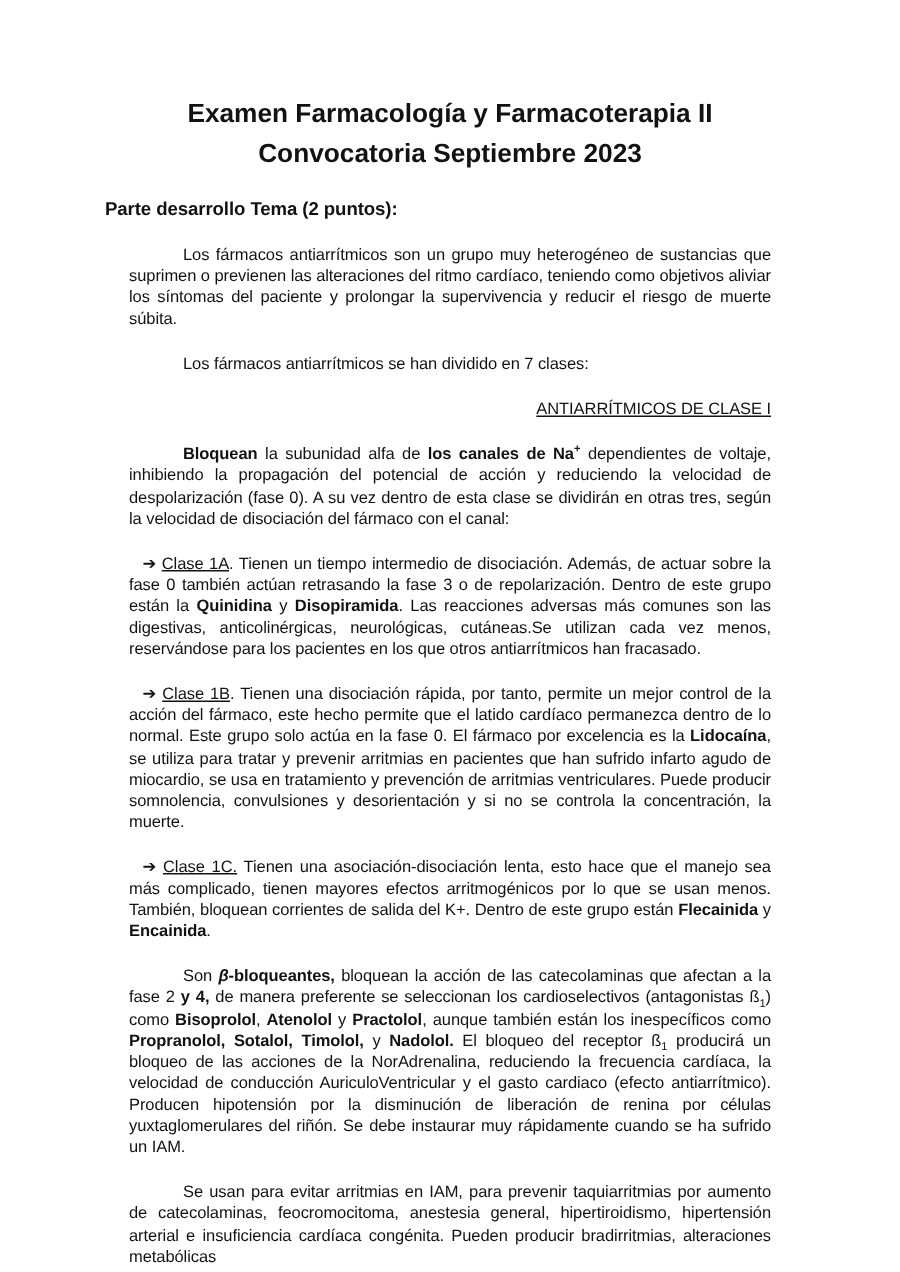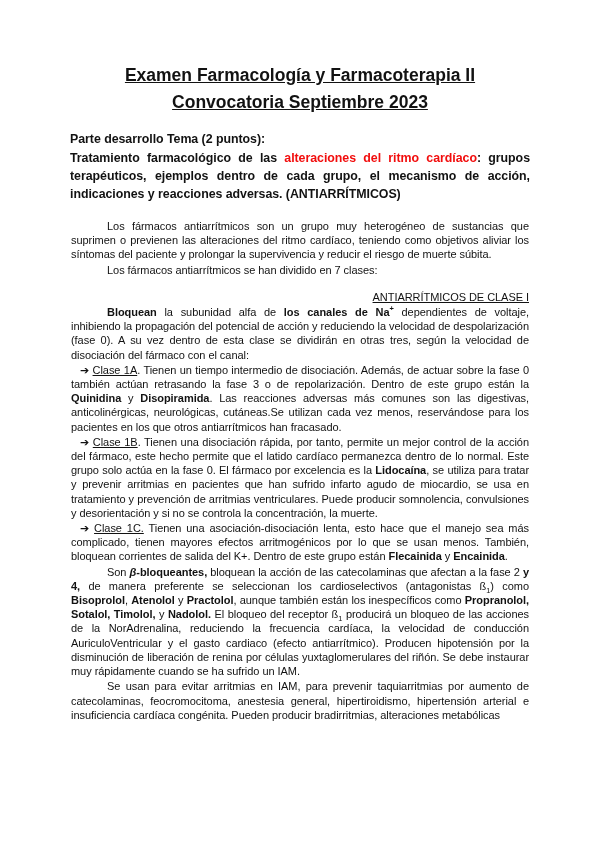--- a/index.html
+++ b/index.html
@@ -13,28 +13,27 @@
     overflow:hidden;
     font-family:"Liberation Sans", sans-serif;
     color:#121212;
   }
   .title{
     text-align:center;
     font-weight:bold;
     font-size:17.5px;
     line-height:27px;
     margin:0 0 16px 0;
-    text-decoration:underline;
   }
   .block{
     font-size:11px;
     line-height:14.2px;
     text-align:justify;
     letter-spacing:-0.05px;
-    margin:1px;
+    margin:16px;
   }
   .label{
     font-weight:bold;
     font-size:12.4px;
     line-height:15px;
     text-align:left;
     margin:0 0 2px 0;
   }
   .topic{
     font-weight:bold;
@@ -58,21 +57,20 @@
 </head>
 <body>
 
 <div class="page">
   <div class="title">
     <div>Examen Farmacología y Farmacoterapia II</div>
     <div>Convocatoria Septiembre 2023</div>
   </div>
   <div>
       <div class="block label"><span class="b">Parte desarrollo Tema (2 puntos):</span></div>
-      <div class="block topic"><span class="b">Tratamiento farmacológico de las </span><span class="b red">alteraciones del ritmo cardíaco</span><span class="b">: grupos terapéuticos, ejemplos dentro de cada grupo, el mecanismo de acción, indicaciones y reacciones adversas. (ANTIARRÍTMICOS)</span></div>
       <div class="block indent"><span>Los fármacos antiarrítmicos son un grupo muy heterogéneo de sustancias que suprimen o previenen las alteraciones del ritmo cardíaco, teniendo como objetivos aliviar los síntomas del paciente y prolongar la supervivencia y reducir el riesgo de muerte súbita.</span></div>
       <div class="block indent"><span>Los fármacos antiarrítmicos se han dividido en 7 clases:</span></div>
       <div class="block heading"><span class="u">ANTIARRÍTMICOS DE CLASE I</span></div>
       <div class="block indent"><span class="b">Bloquean</span><span> la subunidad alfa de </span><span class="b">los canales de Na</span><sup class="b">+</sup><span> dependientes de voltaje, inhibiendo la propagación del potencial de acción y reduciendo la velocidad de despolarización (fase 0). A su vez dentro de esta clase se dividirán en otras tres, según la velocidad de disociación del fármaco con el canal:</span></div>
       <div class="block arrow-para"><span>➔ </span><span class="u">Clase 1A</span><span>. Tienen un tiempo intermedio de disociación. Además, de actuar sobre la fase 0 también actúan retrasando la fase 3 o de repolarización. Dentro de este grupo están la </span><span class="b">Quinidina</span><span> y </span><span class="b">Disopiramida</span><span>. Las reacciones adversas más comunes son las digestivas, anticolinérgicas, neurológicas, cutáneas.Se utilizan cada vez menos, reservándose para los pacientes en los que otros antiarrítmicos han fracasado.</span></div>
       <div class="block arrow-para"><span>➔ </span><span class="u">Clase 1B</span><span>. Tienen una disociación rápida, por tanto, permite un mejor control de la acción del fármaco, este hecho permite que el latido cardíaco permanezca dentro de lo normal. Este grupo solo actúa en la fase 0. El fármaco por excelencia es la </span><span class="b">Lidocaína</span><span>, se utiliza para tratar y prevenir arritmias en pacientes que han sufrido infarto agudo de miocardio, se usa en tratamiento y prevención de arritmias ventriculares. Puede producir somnolencia, convulsiones y desorientación y si no se controla la concentración, la muerte.</span></div>
       <div class="block arrow-para"><span>➔ </span><span class="u">Clase 1C.</span><span> Tienen una asociación-disociación lenta, esto hace que el manejo sea más complicado, tienen mayores efectos arritmogénicos por lo que se usan menos. También, bloquean corrientes de salida del K+. Dentro de este grupo están </span><span class="b">Flecainida</span><span> y </span><span class="b">Encainida</span><span>.</span></div>
       <div class="block indent"><span>Son </span><span class="b i">β</span><span class="b">-bloqueantes,</span><span> bloquean la acción de las catecolaminas que afectan a la fase 2 </span><span class="b">y 4,</span><span> de manera preferente se seleccionan los cardioselectivos (antagonistas ß</span><sub>1</sub><span>) como </span><span class="b">Bisoprolol</span><span>, </span><span class="b">Atenolol</span><span> y </span><span class="b">Practolol</span><span>, aunque también están los inespecíficos como </span><span class="b">Propranolol, Sotalol, Timolol,</span><span> y </span><span class="b">Nadolol.</span><span> El bloqueo del receptor ß</span><sub>1</sub><span> producirá un bloqueo de las acciones de la NorAdrenalina, reduciendo la frecuencia cardíaca, la velocidad de conducción AuriculoVentricular y el gasto cardiaco (efecto antiarrítmico). Producen hipotensión por la disminución de liberación de renina por células yuxtaglomerulares del riñón. Se debe instaurar muy rápidamente cuando se ha sufrido un IAM.</span></div>
       <div class="block indent"><span>Se usan para evitar arritmias en IAM, para prevenir taquiarritmias por aumento de catecolaminas, feocromocitoma, anestesia general, hipertiroidismo, hipertensión arterial e insuficiencia cardíaca congénita. Pueden producir bradirritmias, alteraciones metabólicas</span></div>
     </div>

